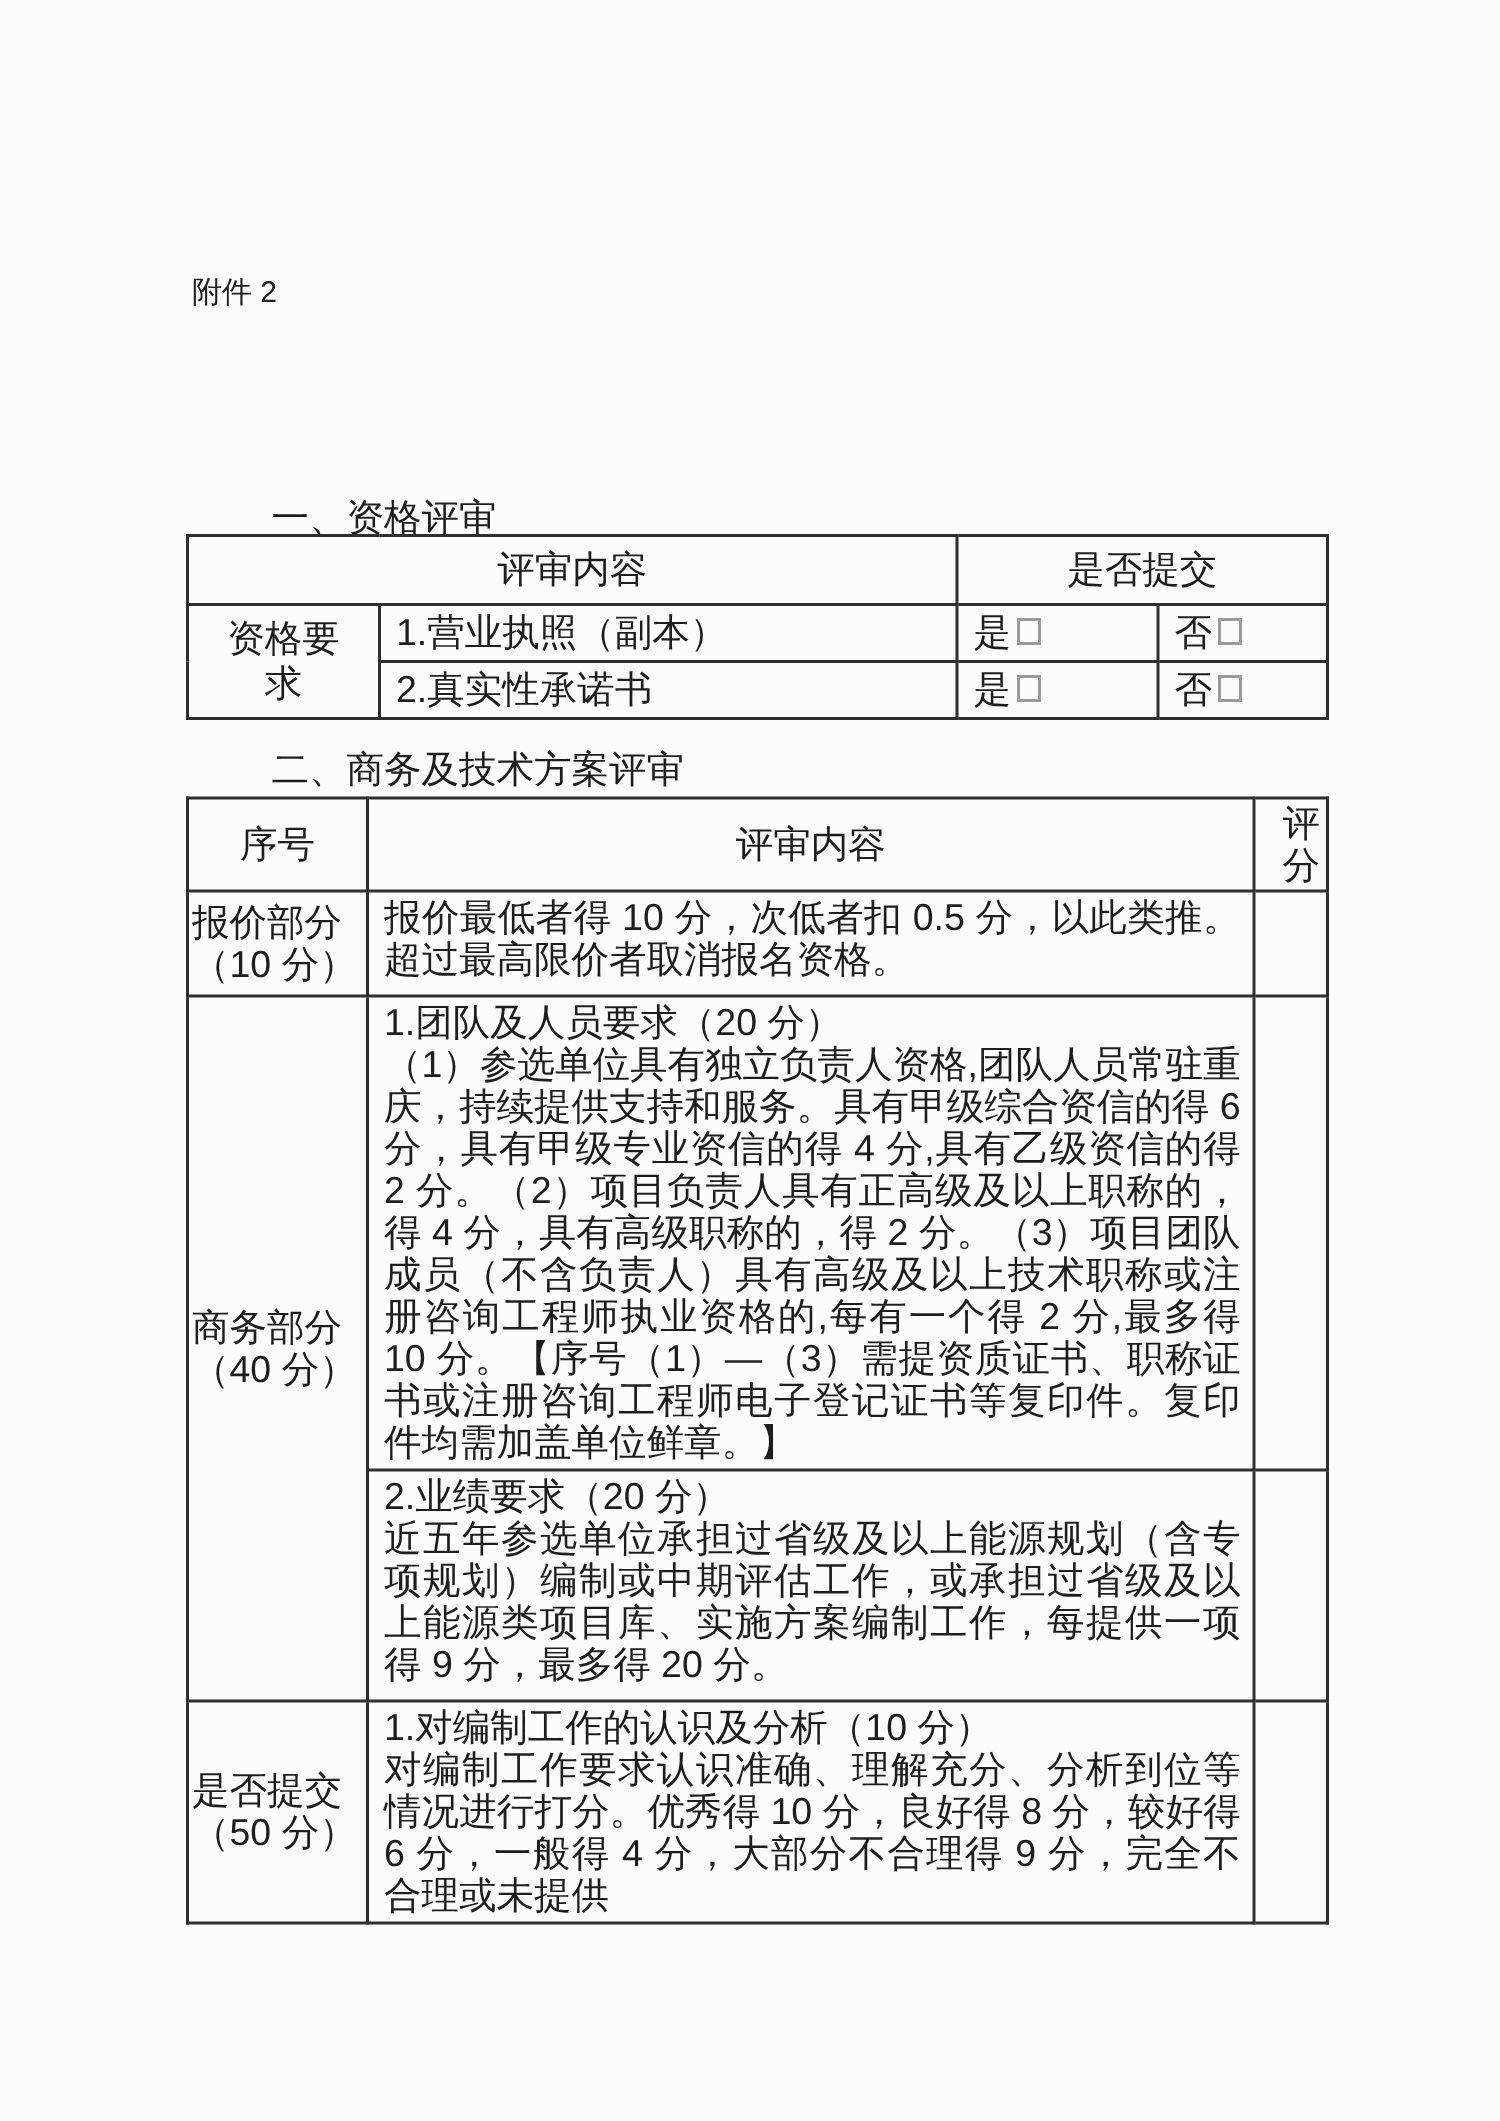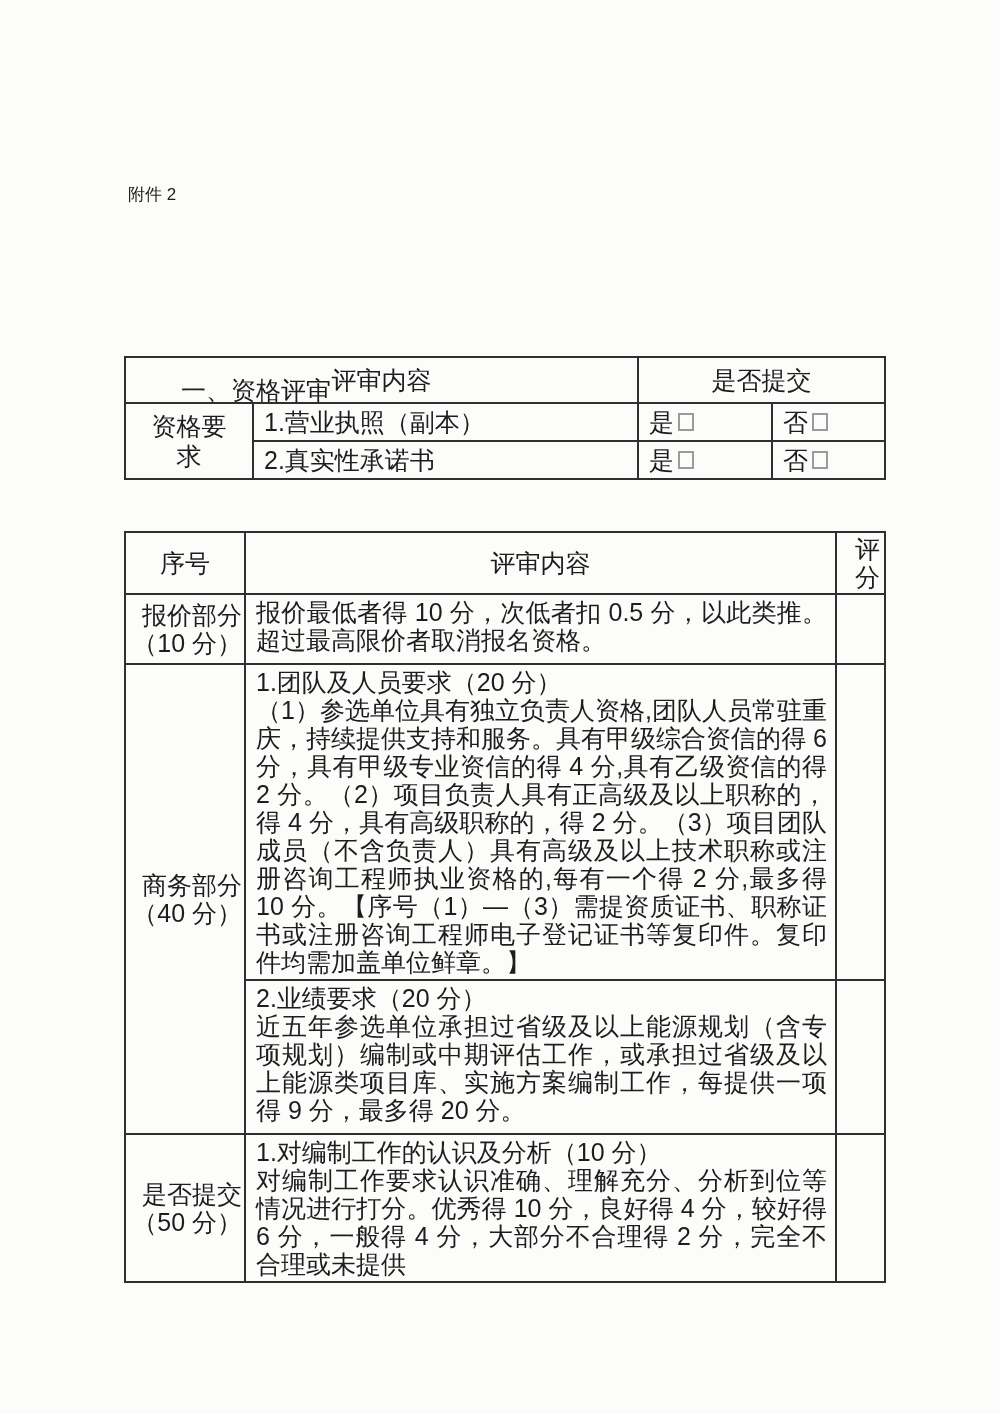--- a/index.html
+++ b/index.html
@@ -6,30 +6,30 @@
   body {
     width: 1000px; height: 1414px;
     background: #fcfcfb;
     font-family: "Liberation Sans", "DejaVu Sans", sans-serif;
     color: #1d1d1d;
   }
   .page { position: relative; width: 1000px; height: 1414px; overflow: hidden; }
 
   .attachment {
     position: absolute; left: 128px; top: 178px;
-    font-size: 17px; line-height: 34px;
+    font-size: 20px; line-height: 34px;
   }
   .doc-title {
     position: absolute; left: 124px; top: 272px; width: 762px;
     margin: 0; text-align: center; text-indent: 90px;
     font-size: 38px; font-weight: 500; line-height: 46px;
   }
   .sec-heading {
     position: absolute; left: 181px;
-    font-size: 25px; line-height: 30px; margin-top: 45px;
+    font-size: 25px; line-height: 30px;
   }
   .sec1 { top: 330px; }
   .sec2 { top: 498px; }
 
   table.tbl {
     position: absolute; left: 124px;
     border-collapse: collapse; table-layout: fixed;
     width: 762px;
     font-size: 25px;
   }
@@ -52,21 +52,21 @@
   .cbox {
     display: inline-block;
     width: 12px; height: 14px;
     border: 2px solid #9b9b9b;
     margin-left: 4px;
     vertical-align: 0px;
     background: transparent;
   }
 
   .tbl2 tr.hdr td { height: 54px; text-align: center; line-height: 28px; }
-  .tbl2 td.rowlabel { text-align: right; padding: 2px 2px; }
+  .tbl2 td.rowlabel { text-align: left; padding: 2px 2px; }
   .tbl2 td.content { text-align: justify; vertical-align: top; padding: 3px 8px 3px 10px; }
   .tbl2 td.score { padding: 2px 4px; }
   .tbl2 tr.r-quote td { height: 62px; }
   .tbl2 tr.r-biz1 td { height: 306px; margin-left: 47px; }
   .tbl2 tr.r-biz2 td { height: 146px; margin-top: 24px; }
   .tbl2 tr.r-tech td { height: 116px; }
   .cell-title { text-align: left; }
 </style>
 </head>
 <body>
@@ -97,20 +97,21 @@
         <td class="yn"><span>否</span><span class="cbox"></span></td>
       </tr>
       <tr class="datarow">
         <td class="item">2.真实性承诺书</td>
         <td class="yn"><span>是</span><span class="cbox"></span></td>
         <td class="yn"><span>否</span><span class="cbox"></span></td>
       </tr>
     </tbody>
   </table>
 
+  <div class="sec-heading sec2">二、商务及技术方案评审</div>
 
   <table class="tbl tbl2">
     <colgroup>
       <col style="width:120px">
         <col style="width:591px">
         <col>
     </colgroup>
     <tbody>
       <tr class="hdr">
         <td>序号</td>
@@ -147,20 +148,20 @@
         <td class="score"></td>
       </tr>
 
       <tr class="r-tech">
         <td class="rowlabel">
           <div>是否提交</div>
           <div>（50 分）</div>
         </td>
         <td class="content">
           <div class="cell-title">1.对编制工作的认识及分析（10 分）</div>
-          <div>对编制工作要求认识准确、理解充分、分析到位等情况进行打分。优秀得 10 分，良好得 4 分，较好得 6 分，一般得 4 分，大部分不合理得 2 分，完全不合理或未提供</div>
+          <div>对编制工作要求认识准确、理解充分、分析到位等情况进行打分。优秀得 10 分，良好得 8 分，较好得 6 分，一般得 4 分，大部分不合理得 9 分，完全不合理或未提供</div>
         </td>
         <td class="score"></td>
       </tr>
     </tbody>
   </table>
 
 </div>
 
 </body></html>

